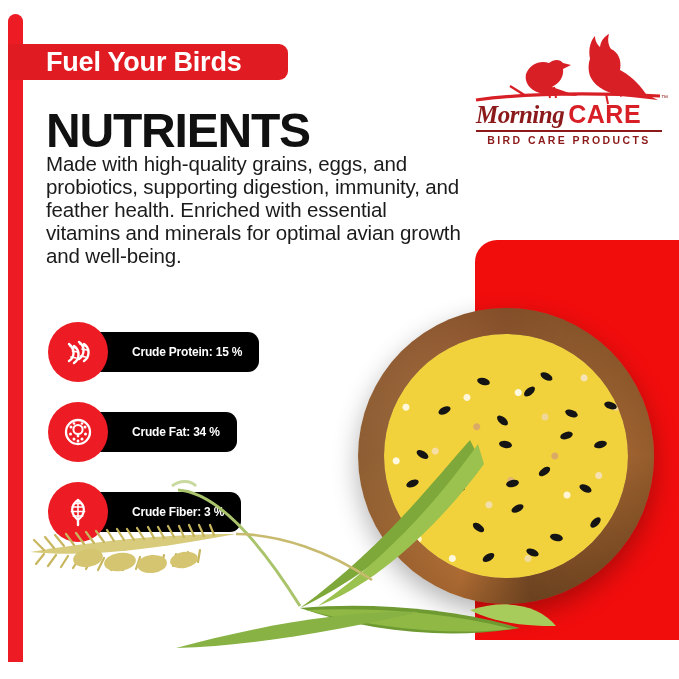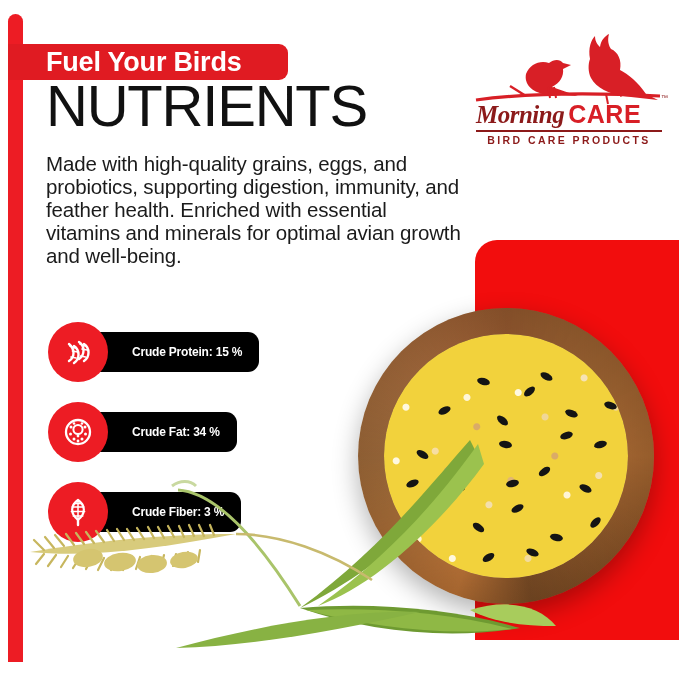--- a/index.html
+++ b/index.html
@@ -34,23 +34,23 @@
     color:#ffffff;
     font-size:27px;
     font-weight:bold;
     letter-spacing:-0.2px;
     margin-left:38px;
     white-space:nowrap;
   }
 
   
   .headline {
-    position:absolute; left:46px; top:78px;
-    font-size:58px; line-height:56px;
-    font-weight:normal;
+    position:absolute; left:46px; top:103px;
+    font-size:48px; line-height:56px;
+    font-weight:bold;
     color:#111111;
     letter-spacing:-1.2px;
     z-index:5;
   }
 
   
   .body-copy {
     position:absolute; left:46px; top:152px;
     width:420px;
     font-size:20.5px; line-height:23px;

